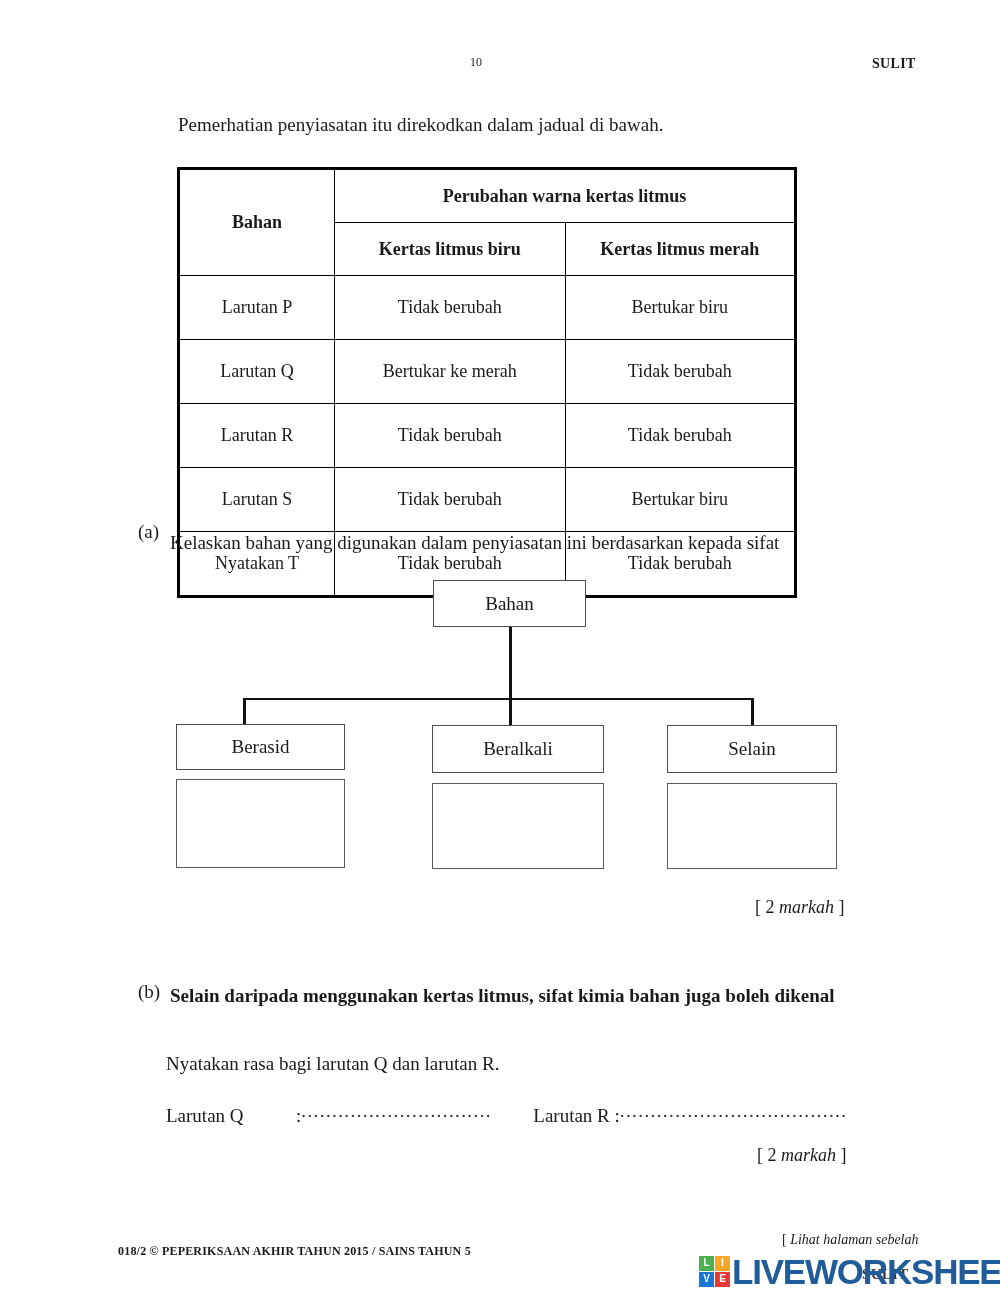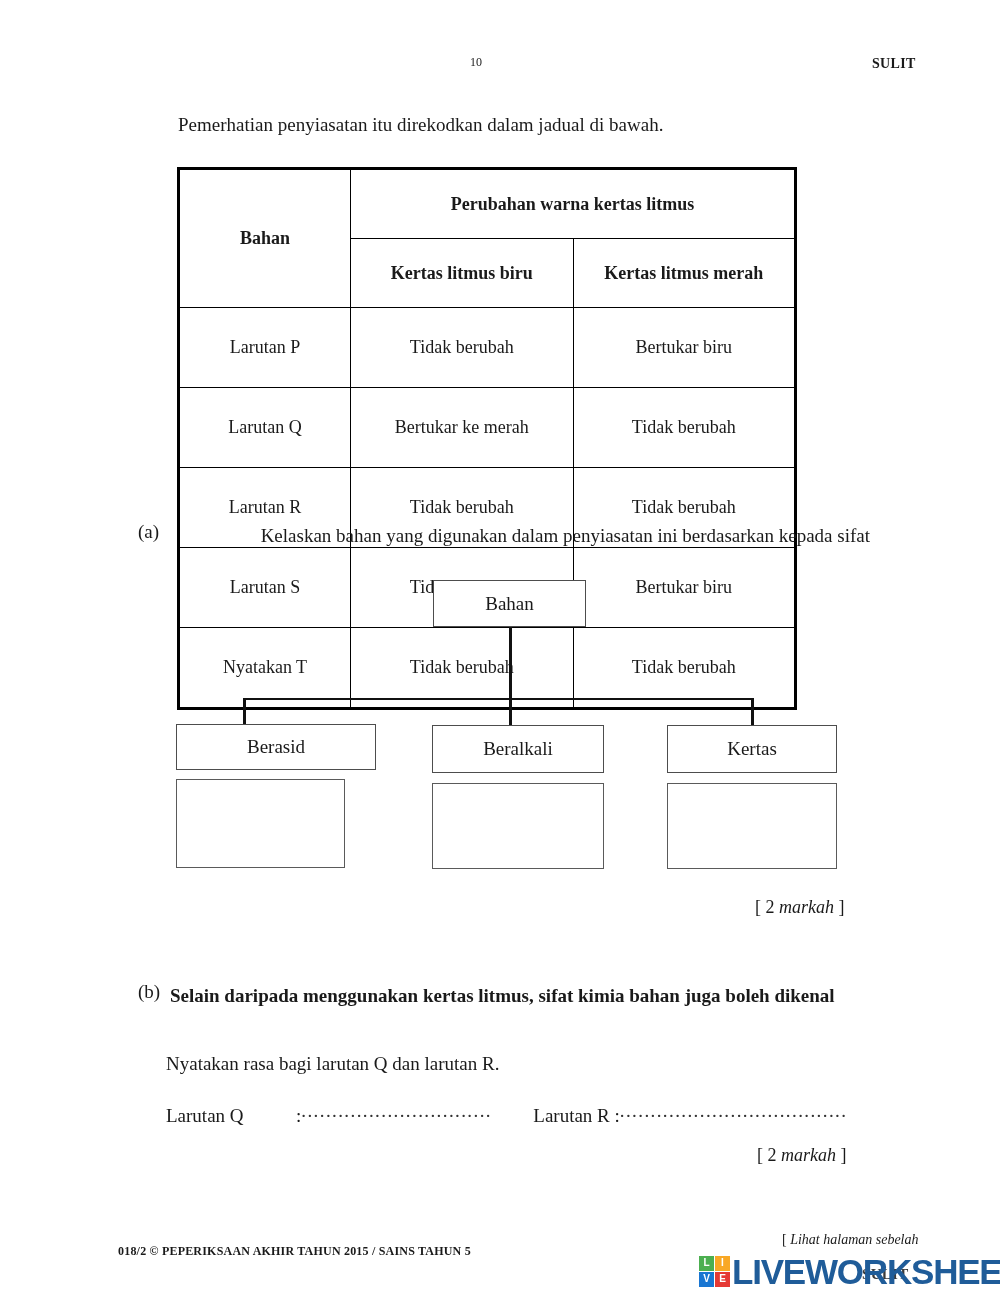--- a/index.html
+++ b/index.html
@@ -55,21 +55,21 @@
     top: 167px;
     width: 620px;
     border-collapse: collapse;
     table-layout: fixed;
   }
   .litmus-table td, .litmus-table th {
     border: 1px solid #000;
     text-align: center;
     font-weight: normal;
     font-size: 18px;
-    padding: 16px;
+    padding: 8px;
     background: #fff;
   }
   .litmus-table .outer-l { border-left: 3px solid #000; }
   .litmus-table .outer-r { border-right: 3px solid #000; }
   .litmus-table .outer-t { border-top: 3px solid #000; }
   .litmus-table .outer-b { border-bottom: 3px solid #000; }
   .litmus-table thead th {
     font-weight: bold;
     font-size: 18px;
   }
@@ -86,37 +86,37 @@
   .q-block { position: absolute; font-size: 19px; }
   .q-label {
     position: absolute;
     width: 34px;
     text-align: left;
   }
   .q-text { position: absolute; }
   .q-text .l2 { display: block; }
 
   #qa { left: 138px; top: 521px; width: 730px; }
-  #qa .q-text { left: 32px; top: 0; width: 700px; line-height: 29px; text-align: right; }
+  #qa .q-text { left: 32px; top: 7px; width: 700px; line-height: 29px; }
 
   
   .tree { position: absolute; left: 0; top: 0; width: 1000px; height: 1291px; pointer-events: none; }
 
   .node {
     position: absolute;
     border: 1px solid #4d4d4d;
     background: #fff;
     box-sizing: border-box;
     display: flex;
     align-items: center;
     justify-content: center;
     font-size: 19px;
   }
   .node-root   { left: 433px; top: 580px;  width: 153px; height: 47px; }
-  .node-c1     { left: 176px; top: 724px;  width: 200px; height: 46px; }
+  .node-c1     { left: 176px; top: 724px;  width: 169px; height: 46px; }
   .node-c2     { left: 432px; top: 725px;  width: 172px; height: 48px; }
   .node-c3     { left: 667px; top: 725px;  width: 170px; height: 48px; }
   .ansbox      { position: absolute; border: 1px solid #5a5a5a; background: #fff; box-sizing: border-box; }
   .ansbox-1    { left: 176px; top: 779px;  width: 169px; height: 89px; }
   .ansbox-2    { left: 432px; top: 783px;  width: 172px; height: 86px; }
   .ansbox-3    { left: 667px; top: 783px;  width: 170px; height: 86px; }
 
   .connector { position: absolute; background: #111; }
   .conn-v-root { left: 509px; top: 627px; width: 3px;  height: 73px; }
   .conn-h      { left: 243px; top: 698px; width: 510px; height: 2px; }
@@ -288,21 +288,21 @@
   <div class="connector conn-v-root"></div>
   <div class="connector conn-h"></div>
   <div class="connector conn-v-1"></div>
   <div class="connector conn-v-2"></div>
   <div class="connector conn-v-3"></div>
 </div>
 
 <div class="node node-root">Bahan</div>
 <div class="node node-c1">Berasid</div>
 <div class="node node-c2">Beralkali</div>
-<div class="node node-c3">Kertas</div>
+<div class="node node-c3">Selain</div>
 
 <div class="ansbox ansbox-1"></div>
 <div class="ansbox ansbox-2"></div>
 <div class="ansbox ansbox-3"></div>
 
 <div class="marks" id="marks-a">
   <span>[ 2 </span><span class="mk">markah</span><span> ]</span>
 </div>
 
 <div class="q-block" id="qb">

